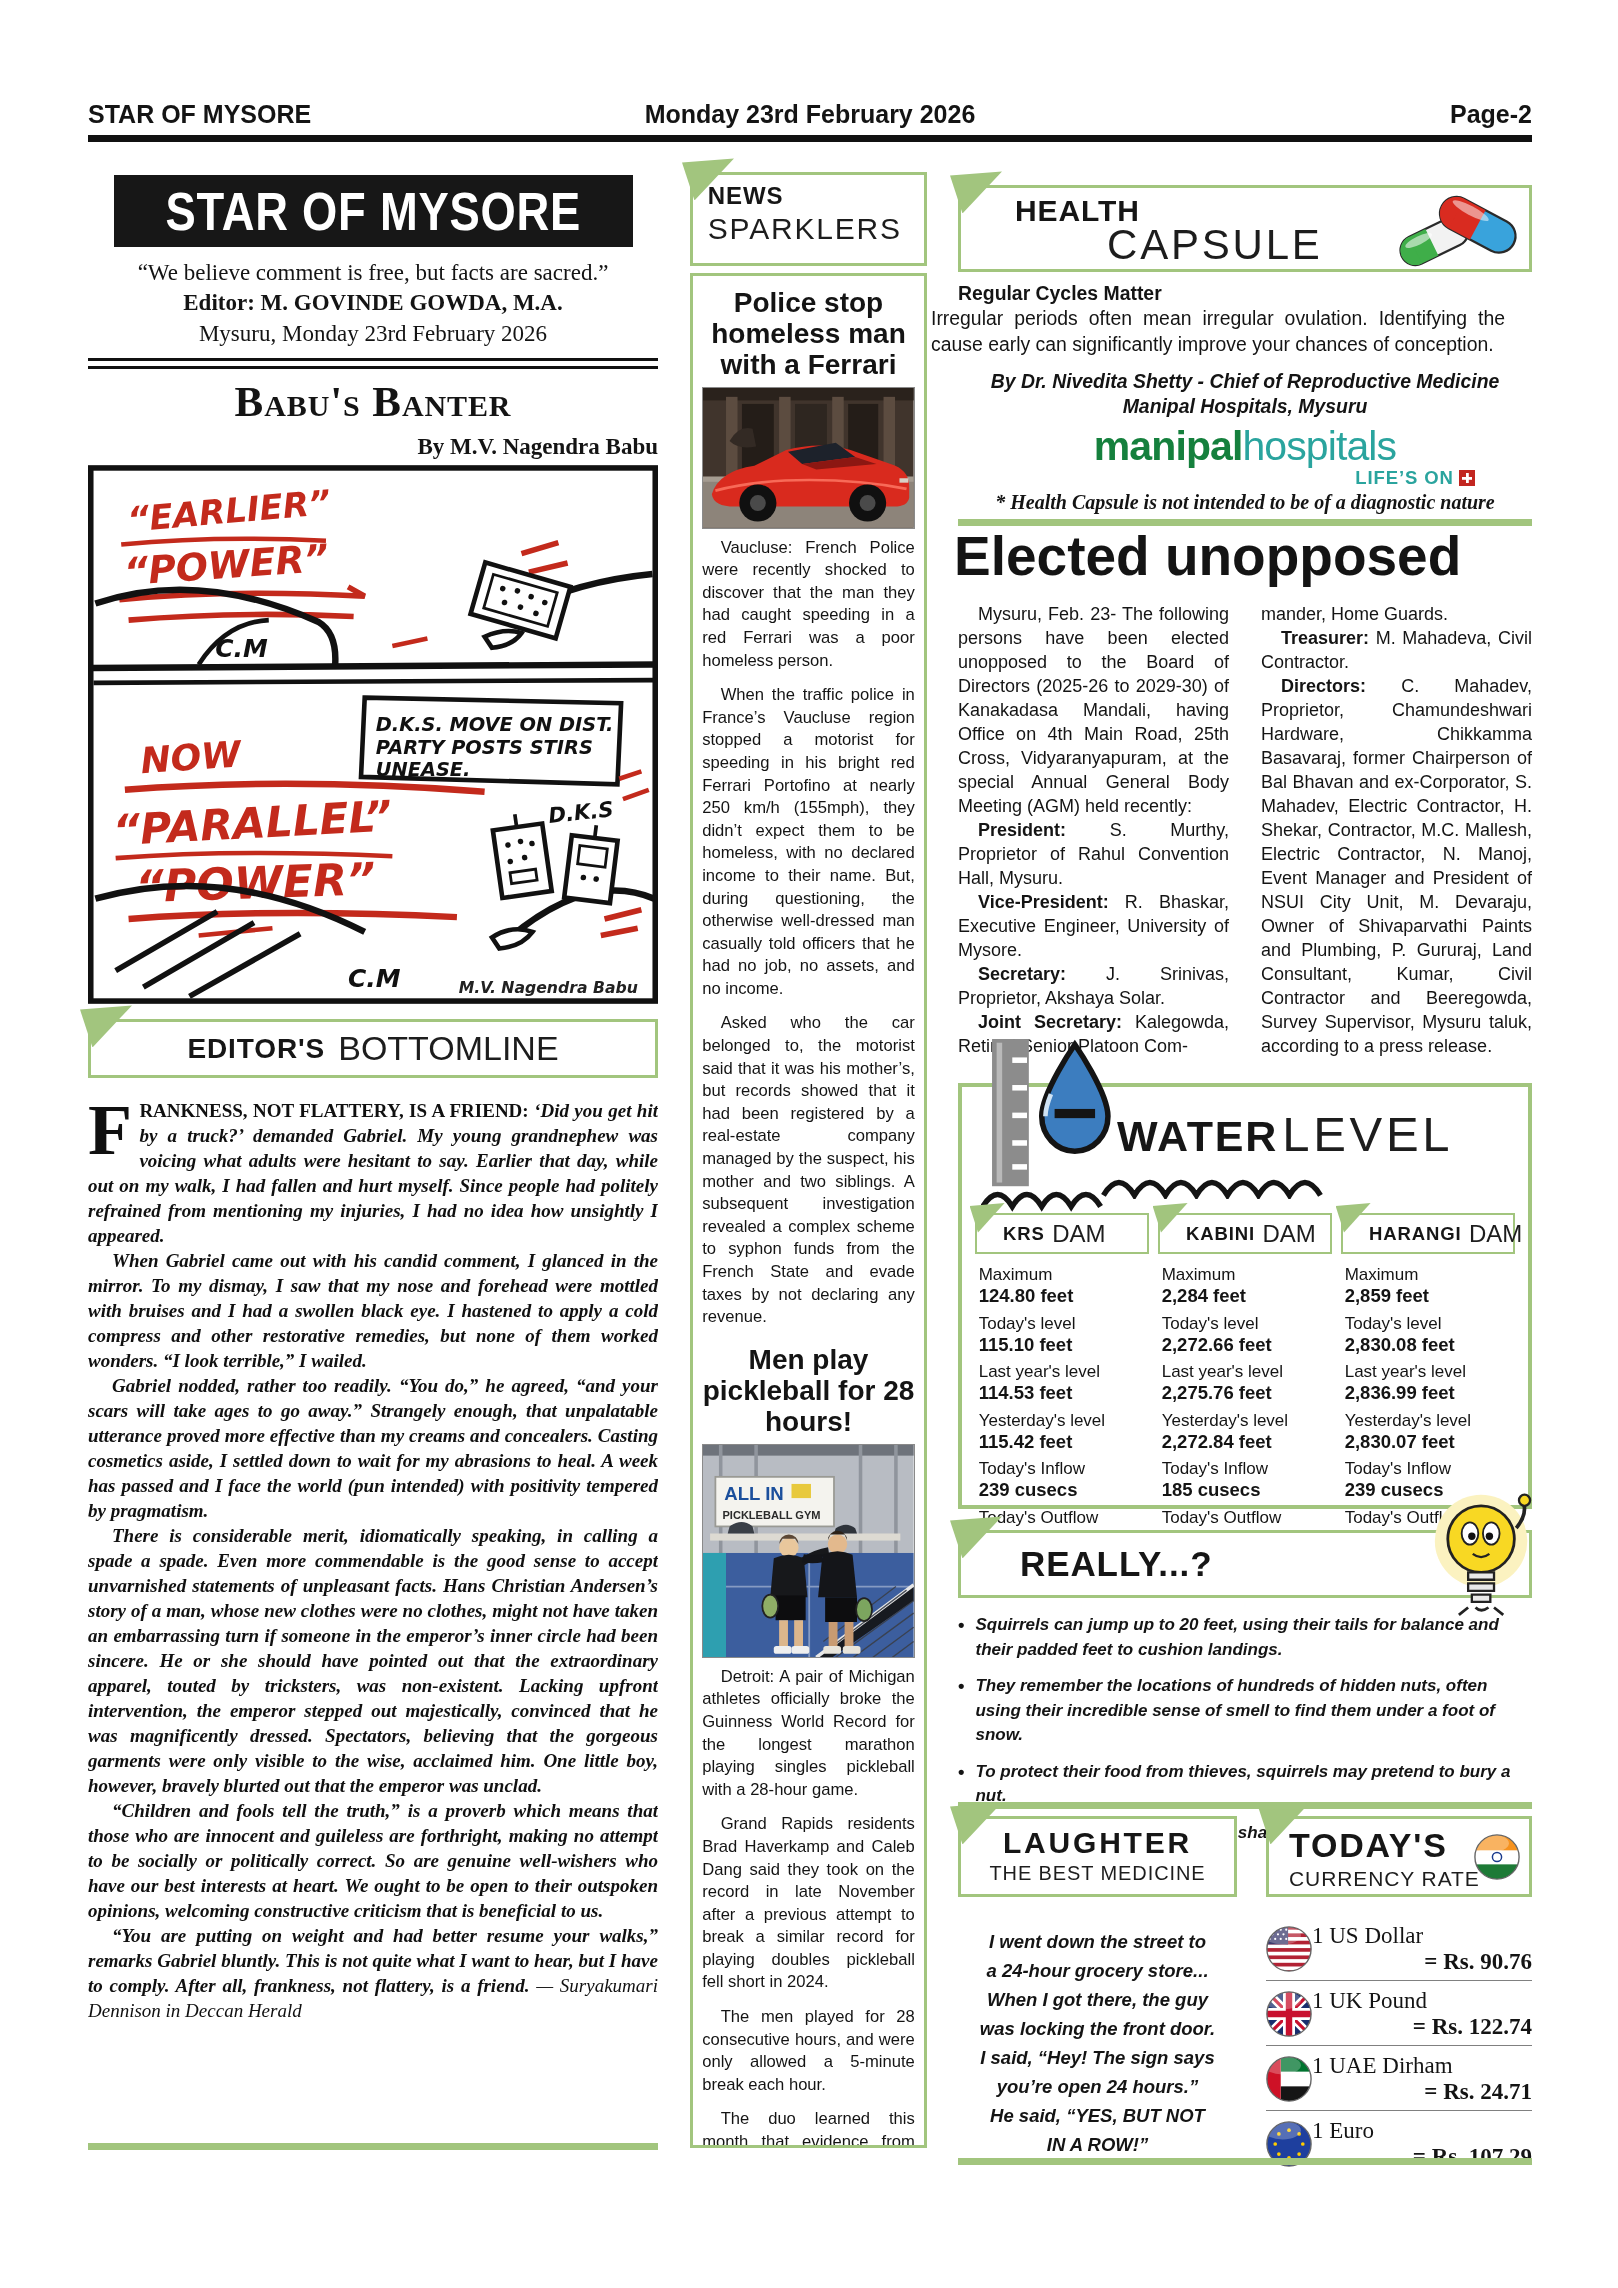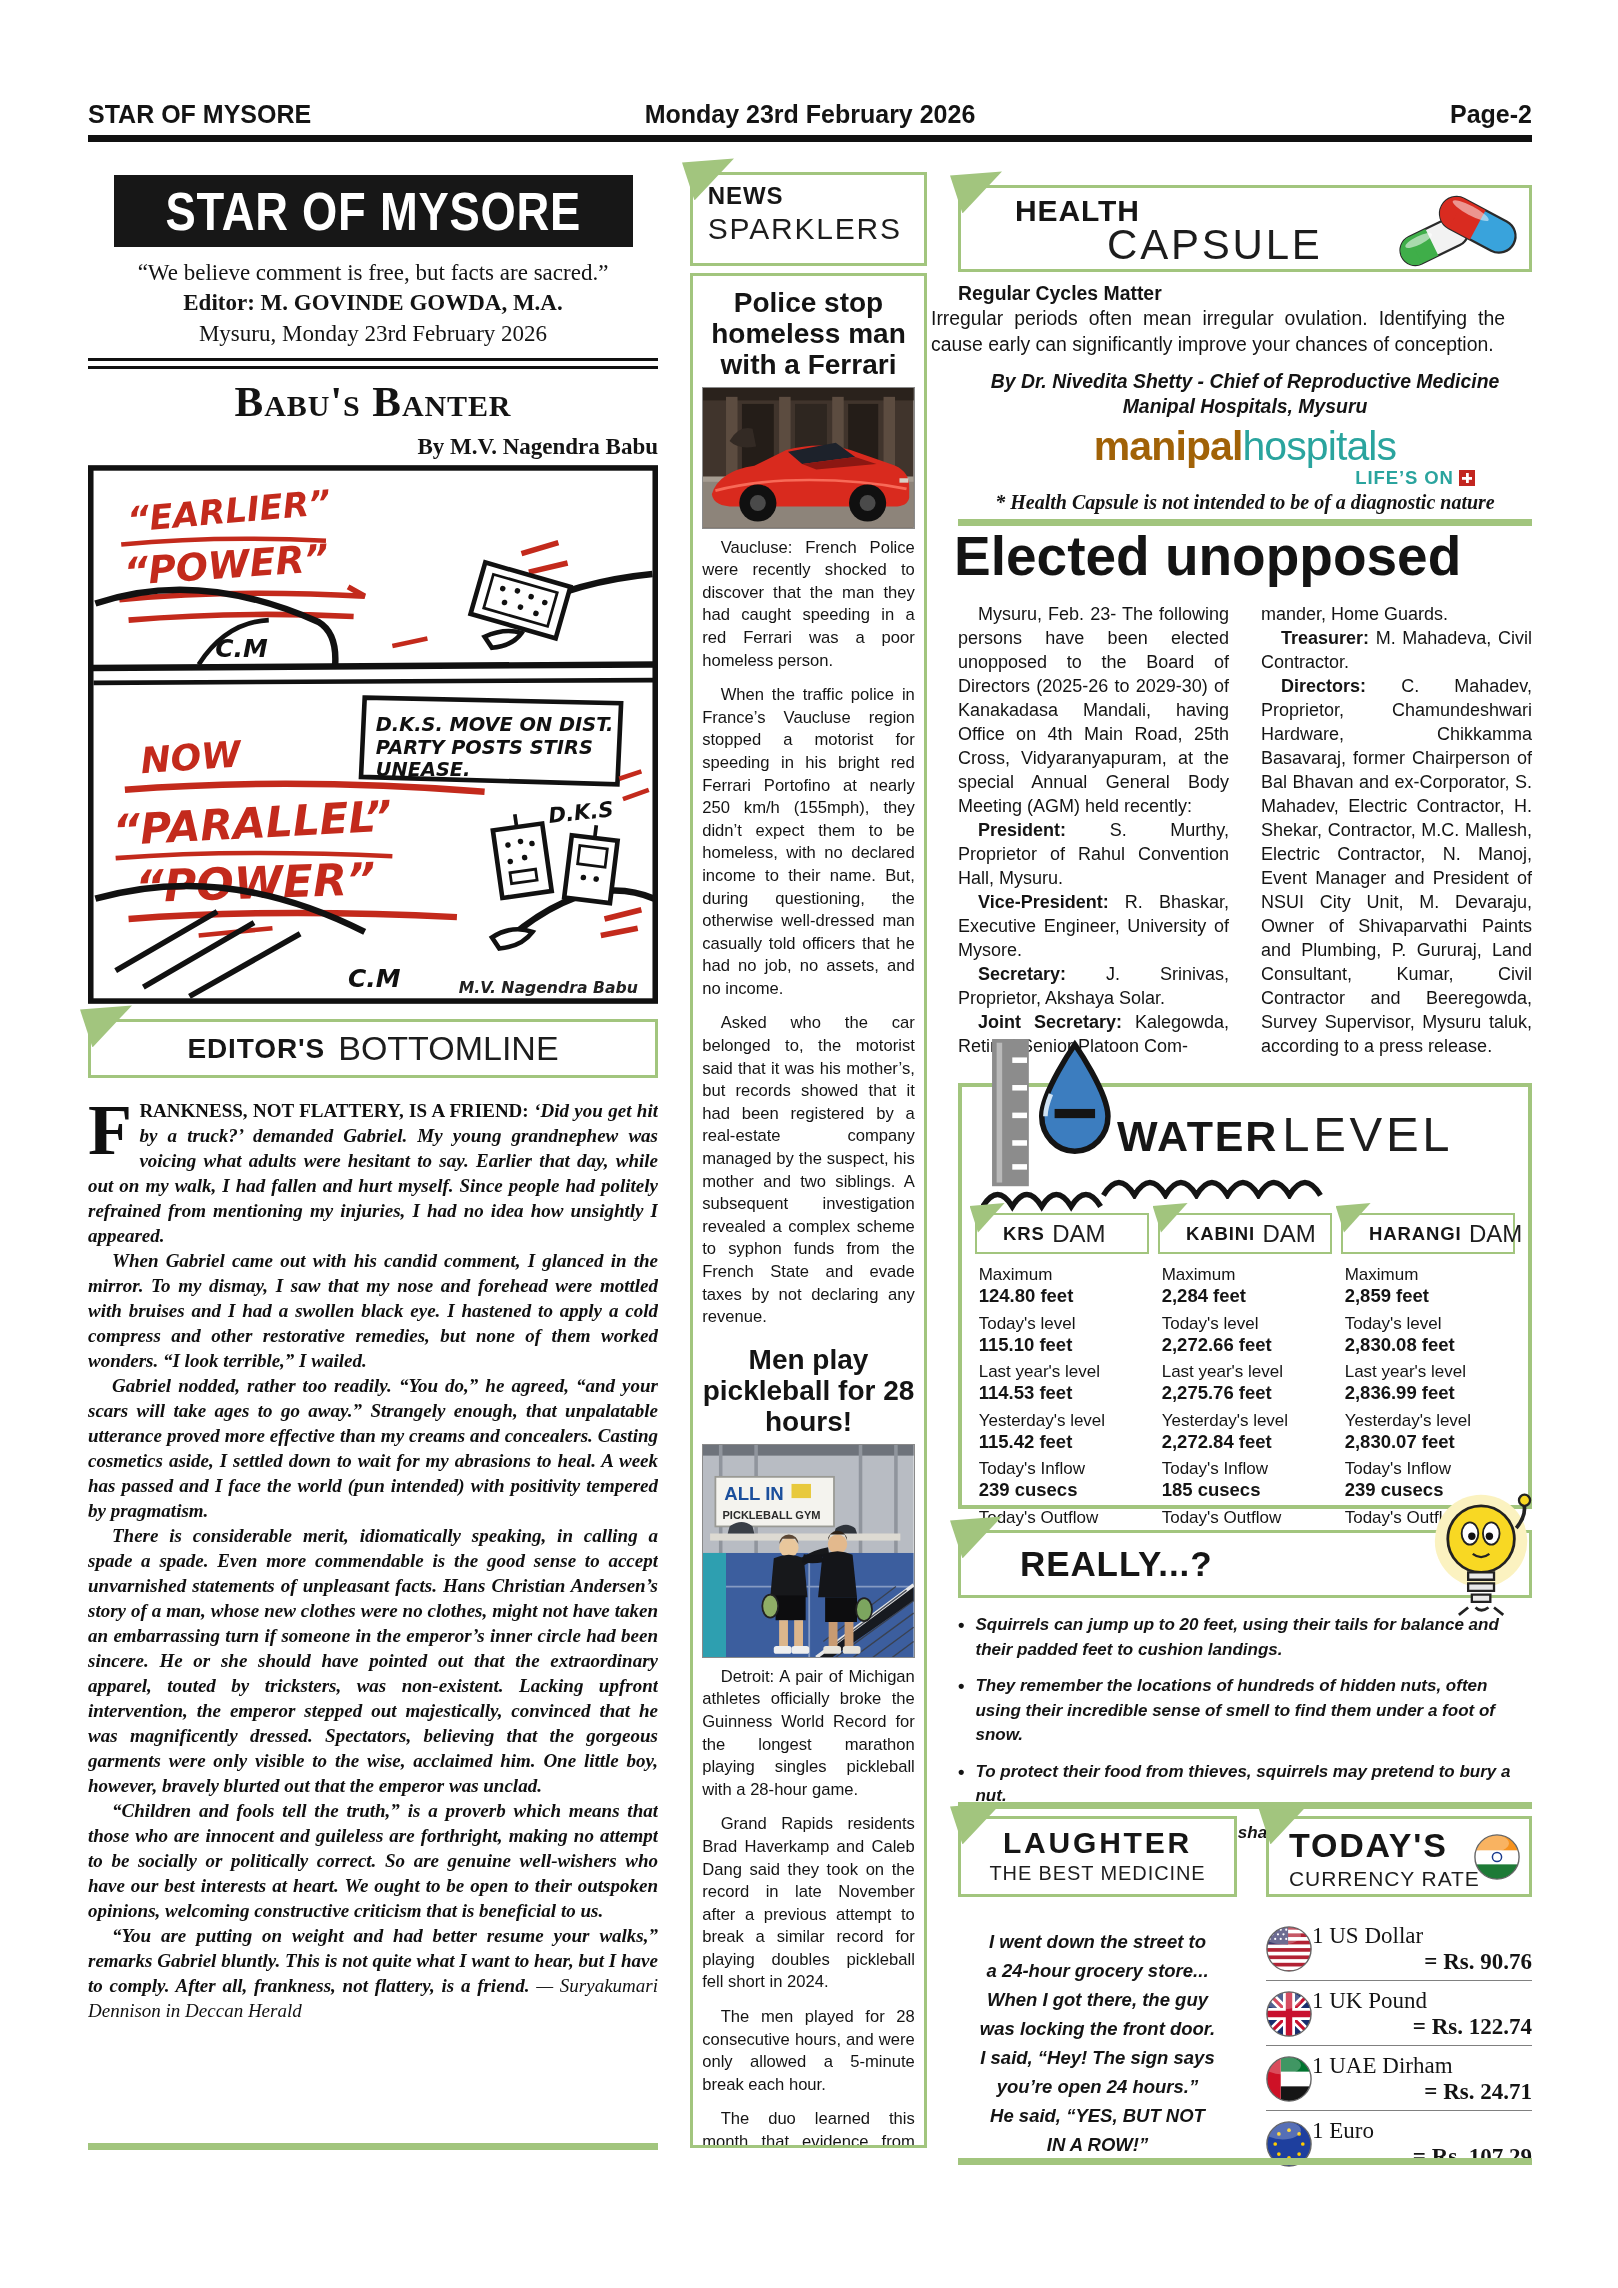--- a/index.html
+++ b/index.html
@@ -68,21 +68,21 @@
   .hc-box{position:absolute; left:958px; top:185px; width:574px; height:87px;}
   .hc-health{position:absolute; left:54px; top:5.5px; font-size:30px; letter-spacing:0.9px;}
   .hc-capsule{position:absolute; left:146px; top:33px; font-size:42px; letter-spacing:2.8px;}
   .hc-pills{position:absolute; right:7.4px; top:-3.7px;}
   .hc-heading{position:absolute; left:958px; top:281px; width:574px; font:700 19.4px/24px "Liberation Sans", sans-serif;}
   .hc-body{position:absolute; left:924px; top:305px; width:574px; font:19.4px/26px "Liberation Sans", sans-serif; text-align:justify;margin-left:7px;}
   .hc-byline{position:absolute; left:958px; top:369px; width:574px; text-align:center;
              font:italic 700 19.4px/25px "Liberation Sans", sans-serif;}
   .mh-logo{position:absolute; left:958px; top:423px; width:574px; text-align:center;
            font:700 41px "Liberation Sans", sans-serif; letter-spacing:-0.9px;}
-  .mh-logo .m1{color:#a16207;}
+  .mh-logo .m1{color:#15803d;}
   .mh-logo .m2{color:#2aa49e; font-weight:400;}
   .mh-tag{position:absolute; left:958px; top:467px; width:517px; text-align:right;
           font:700 18.5px "Liberation Sans", sans-serif; color:#2aa49e; letter-spacing:0.9px;}
   .mh-sq{display:inline-block; width:15.7px; height:15.7px; background:#c22620; vertical-align:-1.8px; margin-left:5.5px;
          background-image:linear-gradient(#fff 0 0),linear-gradient(#fff 0 0);
          background-size:2.8px 10px,10px 2.8px; background-position:center; background-repeat:no-repeat;}
   .hc-note{position:absolute; left:958px; top:491px; width:574px; text-align:center;
            font:italic 700 20px "Liberation Serif", serif;}
   .r-rule1{left:958px; top:519px; width:574px; height:7.4px;}
   .elected-h{position:absolute; left:954px; top:528px; width:580px;

